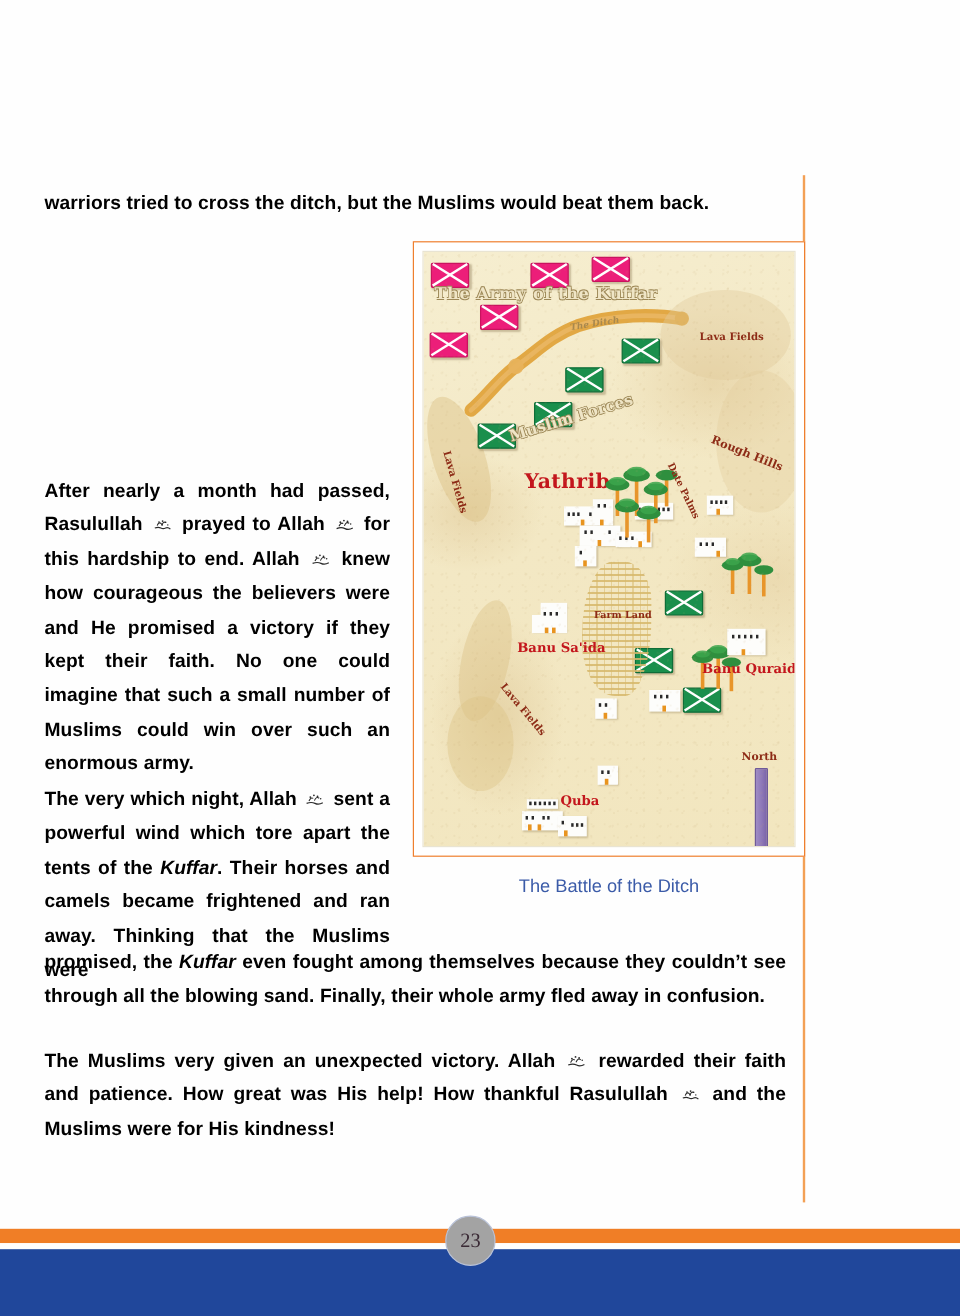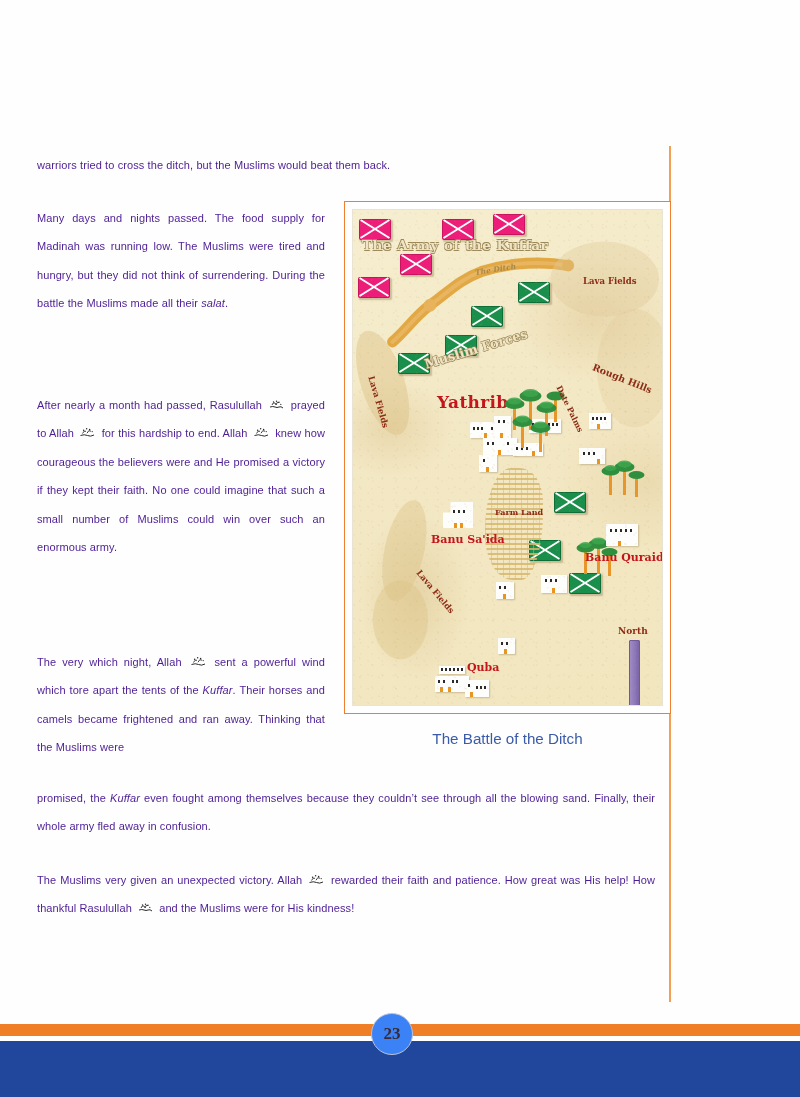--- a/index.html
+++ b/index.html
@@ -41,26 +41,27 @@
     left: 669px;
     top: 146px;
     width: 2px;
     height: 856px;
     background: #f3a055;
   }
 
   
   .body-text {
     position: absolute;
-    font-size: 11px;
+    font-size: 16px;
     line-height: 28.4px;
-    color: #4c1d95;
+    color: #000000;
     text-align: justify;
     font-family: "Liberation Sans", sans-serif;
     letter-spacing: 0.1px;
+    font-weight: bold;
   }
   .body-text em { font-style: italic; }
 
   #p-top      { left: 37px; top: 140px; width: 618px; }
   #p-col1     { left: 37px; top: 193px; width: 288px; }
   #p-col2     { left: 37px; top: 380px; width: 288px; }
   #p-col3     { left: 37px; top: 637px; width: 288px; }
   #p-wide1    { left: 37px; top: 773px; width: 618px; }
   #p-wide2    { left: 37px; top: 855px; width: 618px; }
 
@@ -224,46 +225,44 @@
     position: absolute;
     left: 0; top: 1041px;
     width: 800px; height: 56px;
     background: #20479b;
   }
   #page-num {
     position: absolute;
     left: 371px; top: 1013px;
     width: 40px; height: 40px;
     border-radius: 50%;
-    background: #3b82f6;
+    background: #a3a3a3;
     border: 1px solid #b9c2d8;
     display: flex;
     align-items: center;
     justify-content: center;
     font-family: "Liberation Serif", serif;
     font-size: 17px;
     color: #3a2a35;
-    font-weight: bold;
   }
 </style>
 </head>
 <body>
 
 <div id="page">
 
   <div class="ghost" style="left:380px; top:225px;">the Muslims would</div>
   <div class="ghost" style="left:360px; top:300px;">could not imagine</div>
   <div class="ghost" style="left:390px; top:470px;">them fled away</div>
   <div class="ghost" style="left:400px; top:560px;">in confusion</div>
 
   <div id="right-rule"></div>
 
   <p class="body-text" id="p-top"><span>warriors tried to cross the ditch, but the Muslims would beat them back.</span></p>
 
-  <p class="body-text" id="p-col1"><span>Many days and nights passed. The food supply for Madinah was running low. The Muslims were tired and hungry, but they did not think of surrendering. During the battle the Muslims made all their </span><em>salat</em><span>.</span></p>
 
   <p class="body-text" id="p-col2"><span>After nearly a month had passed, Rasulullah </span><span class="honor"><svg width="17" height="14" viewBox="0 0 17 14">
           <g fill="#2b2b2b">
             <path d="M2 10 q3-1 5 0 q2 1 4 0 q2-1 4 1" stroke="#2b2b2b" stroke-width="1" fill="none"></path>
             <path d="M4 8 q1-3 3-2 q1 .6 1 2" stroke="#2b2b2b" stroke-width=".9" fill="none"></path>
             <path d="M8 8 q1-4 3-2.5" stroke="#2b2b2b" stroke-width=".9" fill="none"></path>
             <circle cx="5.5" cy="5" r=".7"></circle>
             <circle cx="8.5" cy="4.2" r=".7"></circle>
             <circle cx="11" cy="5.2" r=".7"></circle>
             <circle cx="12.8" cy="7.4" r=".6"></circle>

